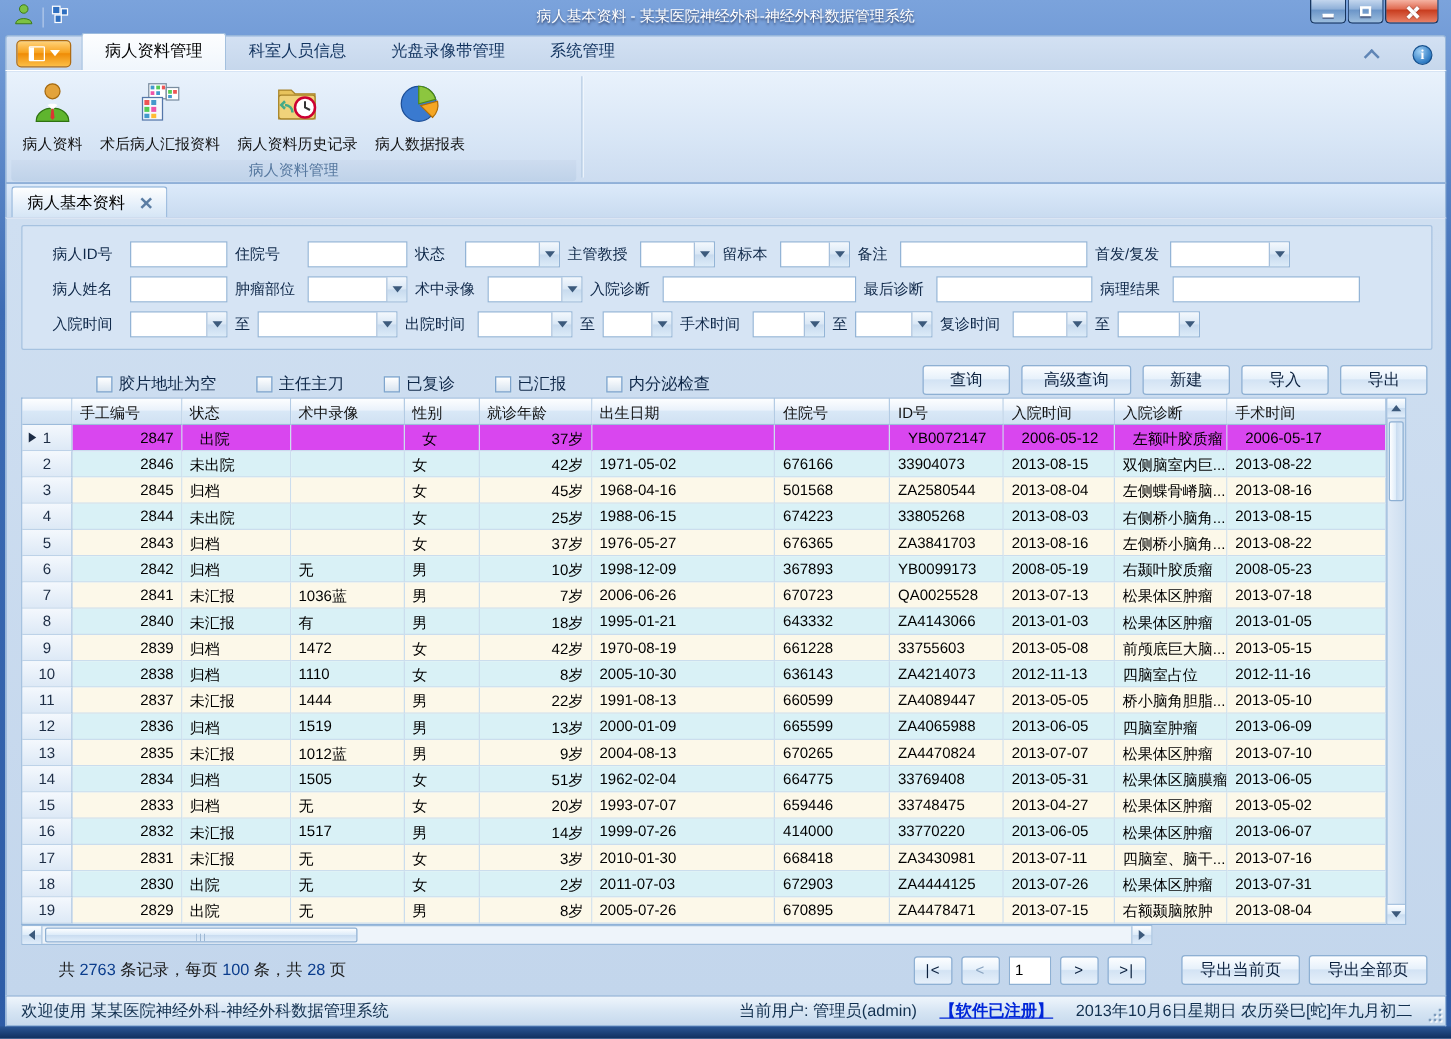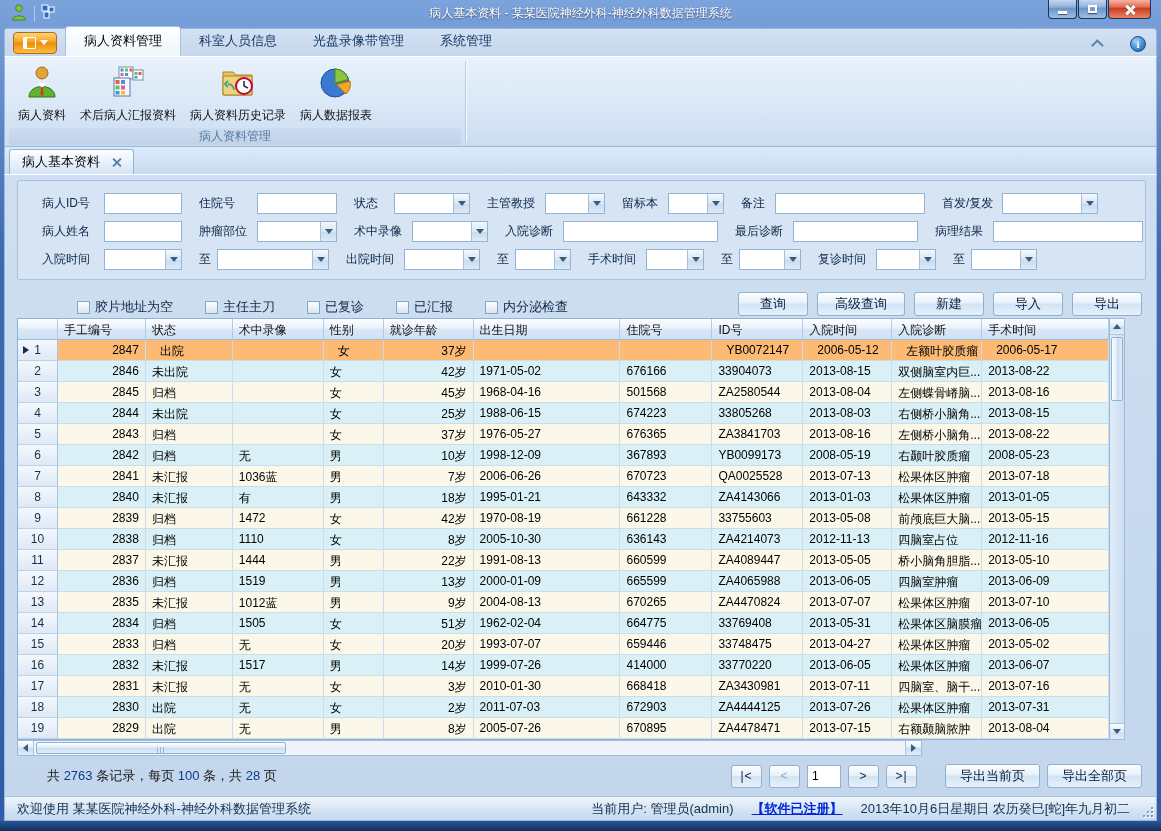--- a/index.html
+++ b/index.html
@@ -45,21 +45,21 @@
   .doctabs { height:28px; background:linear-gradient(#dceafa,#c9dbf0); border-left:1px solid #98b7da; border-right:1px solid #98b7da; display:flex; align-items:flex-end; padding-left:4px; }
   .dtab { height:25px; display:flex; align-items:center; gap:10px; padding:0 10px 0 12px; background:linear-gradient(#fefefe,#e4effa 60%,#d5e5f5); border:1px solid #8fb2d8; border-bottom:none; border-radius:3px 3px 0 0; font-size:13px; color:#000; }
   .dtab-close { width:13px; height:13px; position:relative; }
   .dtab-close:before,.dtab-close:after { content:""; position:absolute; left:6px; top:1px; width:2px; height:11px; background:#5b7da3; }
   .dtab-close:before{ transform:rotate(45deg);} .dtab-close:after{ transform:rotate(-45deg);}
 
   
   .content { flex:1; background:linear-gradient(#cfdff1,#c3d6ec); border-left:1px solid #98b7da; border-right:1px solid #98b7da; border-top:1px solid #fff; padding:5px 10px 0 12px; display:flex; flex-direction:column; }
 
   .filter-panel { background:#d6e4f4; border:1px solid #a6c2e0; border-radius:2px; padding:8px 0 6px 24px; }
-  .frow { display:flex; gap:17px; align-items:center; height:28px; }
+  .frow { display:flex; gap:6px; align-items:center; height:28px; }
   .field { display:flex; align-items:center; }
   .flabel { font-size:12px; color:#0e2748; display:inline-block; white-space:nowrap; }
   .tin { height:21px; border:1px solid #93b4d6; background:#fff; font-size:12px; padding:0 3px; }
   .combo { height:21px; border:1px solid #93b4d6; background:#fff; position:relative; }
   .cbtn { position:absolute; right:0; top:0; bottom:0; width:16px; background:linear-gradient(#f3f8fd,#d9e7f5 50%,#c7daee 51%,#dcebf8); border-left:1px solid #a6c0dc; display:flex; align-items:center; justify-content:center; }
   .tri { width:0; height:0; border-left:4px solid transparent; border-right:4px solid transparent; border-top:5px solid #3c5a7c; }
 
   .actions-row { height:36px; display:flex; align-items:flex-end; padding-left:24px; }
   .chk { display:flex; align-items:center; gap:5px; margin-right:32px; font-size:13px; color:#0e2748; }
   .chkbox { width:13px; height:13px; border:1px solid #7fa5cd; background:linear-gradient(#fff,#d8e4f0); box-shadow:0 0 0 1px #cfe0f0; }
@@ -72,21 +72,21 @@
   .grid { width:1092px; background:#fff; border:1px solid #8fb2d8; border-right:none; }
   .ghead { display:flex; height:21px; }
   .hcell { height:21px; font-size:12px; color:#111; padding:3px 0 16px 6px; background:linear-gradient(#fdfeff,#eaf2fb 45%,#d9e8f7 50%,#d0e1f2); border-right:1px solid #b3cbe4; border-bottom:1px solid #9cbbdb; overflow:hidden; white-space:nowrap; }
   .gbody { display:flex; flex-direction:column; }
   .grow { display:flex; height:21px; }
   .cell { height:21px; font-size:12px; color:#000; padding:3px 0 0 6px; border-right:1px solid #cbdded; border-bottom:1px solid #cbdded; overflow:hidden; white-space:nowrap; }
   .cell.num { text-align:right; padding-right:6px; padding-left:0; }
   .cell.ind { background:linear-gradient(#f4f8fd,#dde9f6); border-right:1px solid #aac4e0; border-bottom:1px solid #bdd2e8; text-align:center; padding-left:0; color:#1c2c44; position:relative; }
   .grow.cream .cell:not(.ind){ background:#fcf8e9; }
   .grow.cyan  .cell:not(.ind){ background:#d9f1f6; }
-  .grow.sel   .cell:not(.ind){ background:#fdba74;padding-left:14px; }
+  .grow.sel   .cell:not(.ind){ background:#d946ef;padding-left:14px; }
   .sel-arrow { position:absolute; left:5px; top:6px; width:0; height:0; border-top:4.5px solid transparent; border-bottom:4.5px solid transparent; border-left:6px solid #1c2c44; }
   .c0{width:40px}.c1{width:88px}.c2{width:87px}.c3{width:91px}.c4{width:60px}.c5{width:90px}.c6{width:147px}.c7{width:92px}.c8{width:91px}.c9{width:89px}.c10{width:90px}.c11{width:127px}
 
   .vscroll { width:16px; background:linear-gradient(90deg,#dfeaf6,#cddef0); border:1px solid #9cbbdb; display:flex; flex-direction:column; }
   .varrow { height:16px; background:linear-gradient(#fdfeff,#dcebf9 50%,#c9dcf0 51%,#e0edfa); border-bottom:1px solid #a9c4e0; display:flex; align-items:center; justify-content:center; }
   .varrow.down { margin-top:auto; border-top:1px solid #a9c4e0; border-bottom:none; }
   .tri-up { width:0;height:0;border-left:4px solid transparent;border-right:4px solid transparent;border-bottom:5px solid #3c5a7c; }
   .tri-down { width:0;height:0;border-left:4px solid transparent;border-right:4px solid transparent;border-top:5px solid #3c5a7c; }
   .vthumb { margin:2px 1px; height:64px; border:1px solid #8eb0d3; border-radius:2px; background:linear-gradient(90deg,#fdfeff,#dcebf9 50%,#c9dcf0 51%,#e0edfa); }
 

